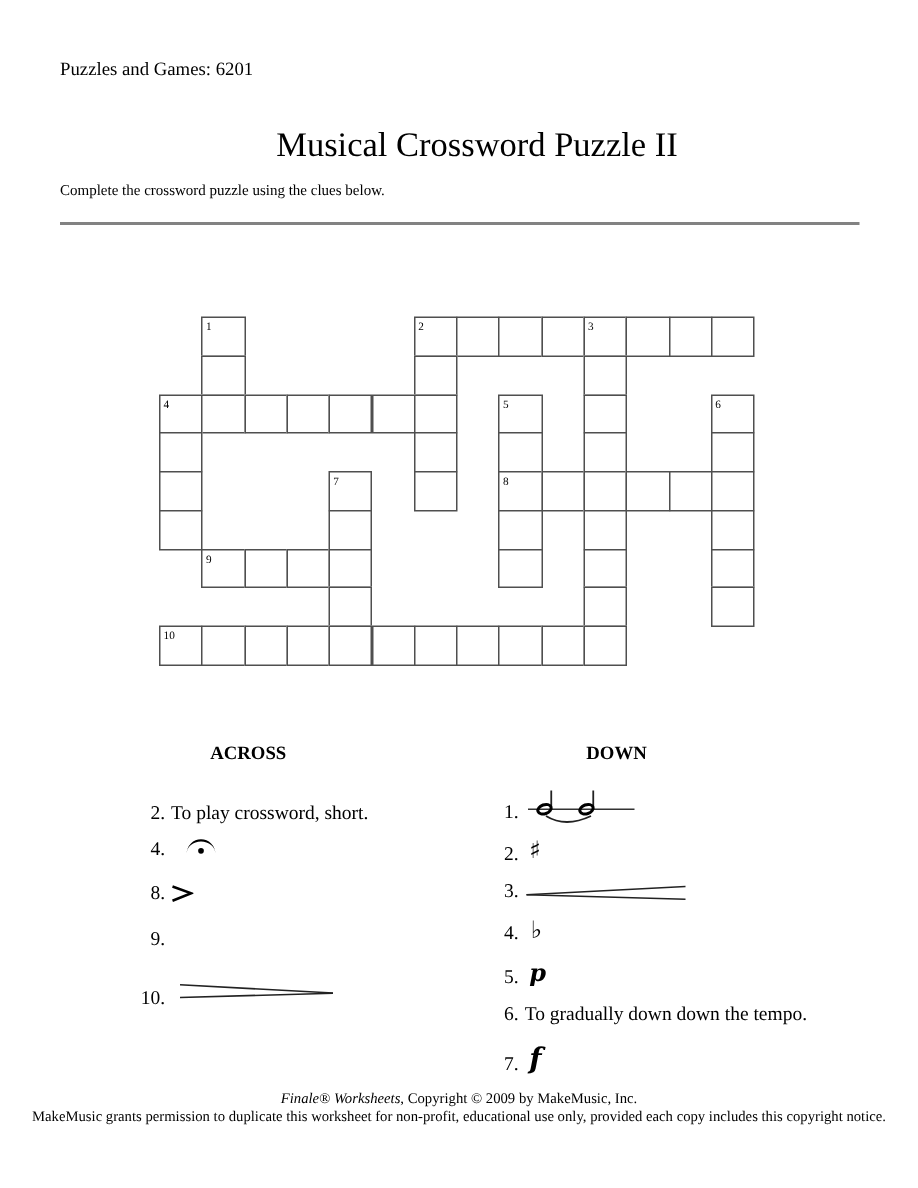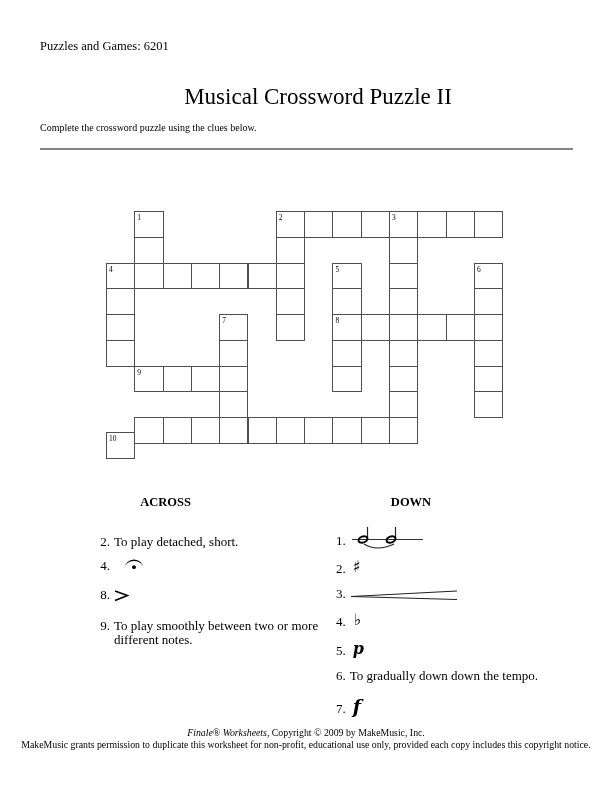--- a/index.html
+++ b/index.html
@@ -108,40 +108,40 @@
       </div>
       <div class="cell" style="left: 56.6px; top: 154.68px; width: 29.3px; height: 26.78px;"></div>
       <div class="cell" style="left: 84.9px; top: 154.68px; width: 29.3px; height: 26.78px;"></div>
       <div class="cell" style="left: 113.2px; top: 154.68px; width: 29.3px; height: 26.78px;"></div>
       <div class="cell" style="left: 226.4px; top: 154.68px; width: 29.3px; height: 26.78px;"></div>
       <div class="cell" style="left: 283px; top: 154.68px; width: 29.3px; height: 26.78px;"></div>
       <div class="cell" style="left: 367.9px; top: 154.68px; width: 29.3px; height: 26.78px;"></div>
       <div class="cell" style="left: 113.2px; top: 180.46px; width: 29.3px; height: 26.78px;"></div>
       <div class="cell" style="left: 283px; top: 180.46px; width: 29.3px; height: 26.78px;"></div>
       <div class="cell" style="left: 367.9px; top: 180.46px; width: 29.3px; height: 26.78px;"></div>
-      <div class="cell" style="left: 0px; top: 206.24px; width: 29.3px; height: 26.78px; margin-top: 15px;">
+      <div class="cell" style="left: 0px; top: 206.24px; width: 29.3px; height: 26.78px;">
         <span class="cellnum">10</span>
       </div>
       <div class="cell" style="left: 28.3px; top: 206.24px; width: 29.3px; height: 26.78px;"></div>
       <div class="cell" style="left: 56.6px; top: 206.24px; width: 29.3px; height: 26.78px;"></div>
       <div class="cell" style="left: 84.9px; top: 206.24px; width: 29.3px; height: 26.78px;"></div>
       <div class="cell" style="left: 113.2px; top: 206.24px; width: 29.3px; height: 26.78px;"></div>
       <div class="cell" style="left: 141.5px; top: 206.24px; width: 29.3px; height: 26.78px;"></div>
       <div class="cell" style="left: 169.8px; top: 206.24px; width: 29.3px; height: 26.78px;"></div>
       <div class="cell" style="left: 198.1px; top: 206.24px; width: 29.3px; height: 26.78px;"></div>
       <div class="cell" style="left: 226.4px; top: 206.24px; width: 29.3px; height: 26.78px;"></div>
       <div class="cell" style="left: 254.7px; top: 206.24px; width: 29.3px; height: 26.78px;"></div>
       <div class="cell" style="left: 283px; top: 206.24px; width: 29.3px; height: 26.78px;"></div>
     </div>
 
   <div class="section-heading" style="left:118px; top:495px; width:95px;">ACROSS</div>
 
   <div class="clue-row" style="left:84px; top:535px;">
     <span class="num-r">2.</span>
-    <span class="clue-text">To play detached, short.</span>
+    <span class="clue-text">To play crossword, short.</span>
   </div>
 
   <div class="clue-row" style="left:84px; top:556px;">
     <span class="num-r" style="padding-top:3px;">4.</span>
     <span class="sym" style="margin-left:14px;">
       <svg width="20" height="15" viewBox="0 0 20 15">
         <path d="M0.5,13 A9.5,9.5 0 0 1 19.5,13 A9.5,8 0 0 0 0.5,13 Z" fill="#000"></path>
         <circle cx="10" cy="11.2" r="1.9" fill="#000"></circle>
       </svg>
     </span>
@@ -151,23 +151,31 @@
     <span class="num-r">8.</span>
     <span class="sym" style="margin-left:4px; margin-top:2px;">
       <svg width="15" height="12" viewBox="0 0 15 12">
         <path d="M1,1 L13.5,5.5 L1,10.5" fill="none" stroke="#000" stroke-width="1.7"></path>
       </svg>
     </span>
   </div>
 
   <div class="clue-row" style="left:84px; top:619px;">
     <span class="num-r">9.</span>
-    <span class="clue-text" style="width:242px;">To play smoothly between two or more different notes.</span>
-  </div>
-
+  </div>
+
+  <div class="clue-row" style="left:84px; top:655px;">
+    <span class="num-r" style="padding-top:3px;">10.</span>
+    <span class="sym" style="margin-left:9px;">
+      <svg width="104" height="13" viewBox="0 0 104 13">
+        <path d="M1,1.5 L103,7" fill="none" stroke="#222" stroke-width="1.1"></path>
+        <path d="M1,10 L103,7.2" fill="none" stroke="#222" stroke-width="1.1"></path>
+      </svg>
+    </span>
+  </div>
 
   <div class="section-heading" style="left:368px; top:495px; width:86px;">DOWN</div>
 
   <div class="clue-row" style="left:336px; top:526px;">
     <span class="num-l" style="padding-top:8px;">1.</span>
     <span class="sym" style="margin-left:5px;">
       <svg width="74" height="28" viewBox="0 0 74 28">
         <line x1="1" y1="13.5" x2="72" y2="13.5" stroke="#333" stroke-width="1"></line>
         <line x1="16.5" y1="13.5" x2="16.5" y2="1" stroke="#222" stroke-width="1.2"></line>
         <line x1="44.5" y1="13.5" x2="44.5" y2="1" stroke="#222" stroke-width="1.2"></line>

